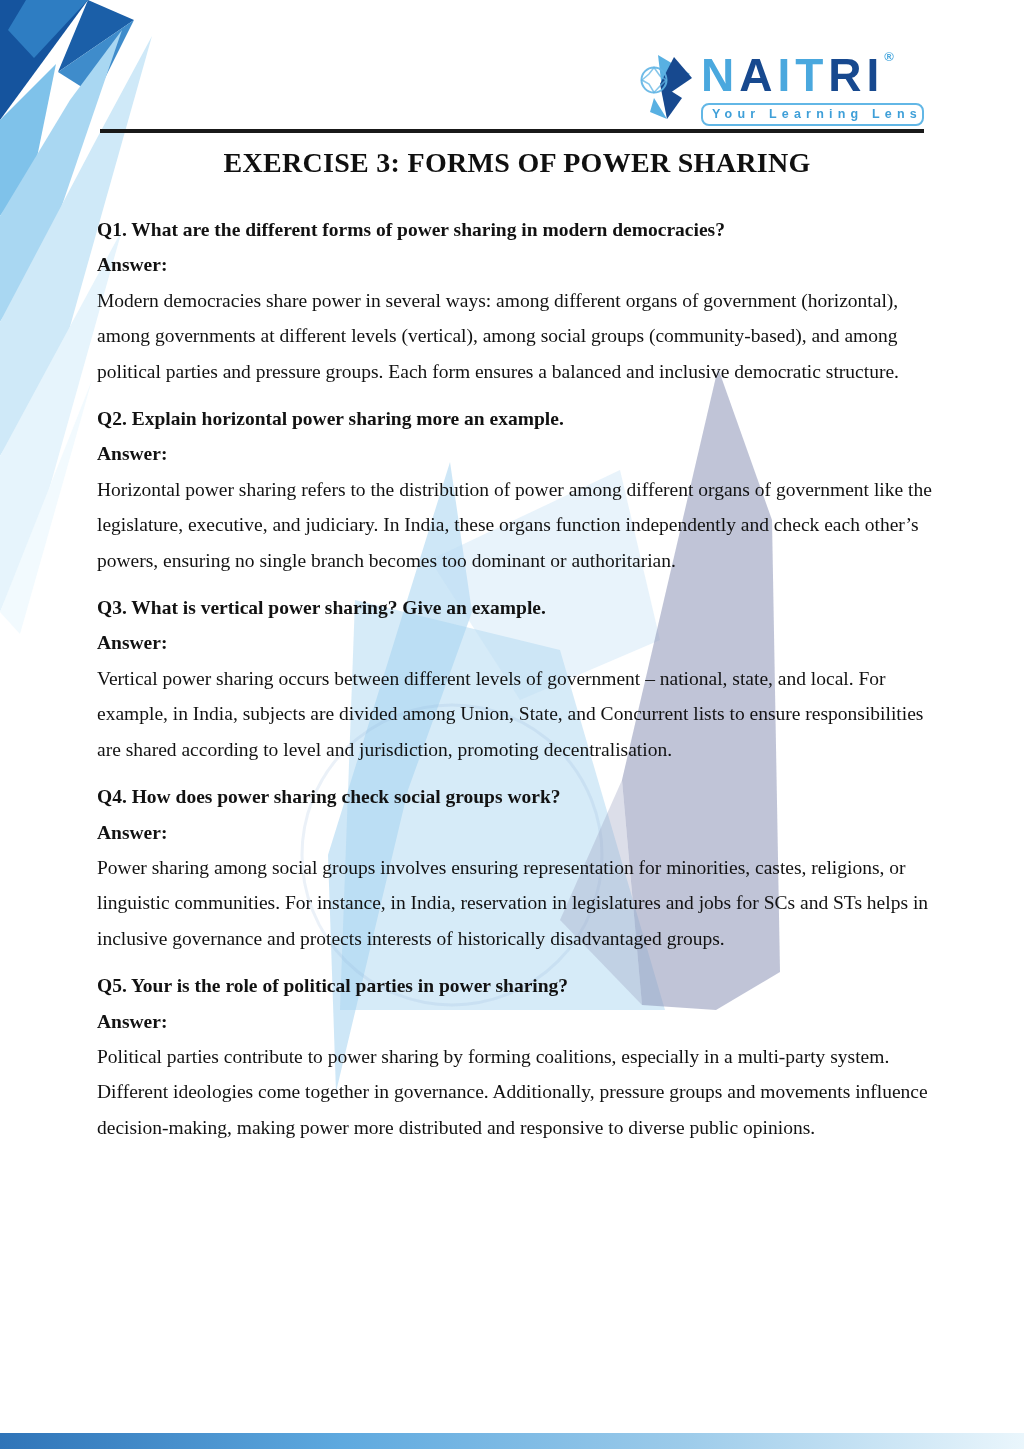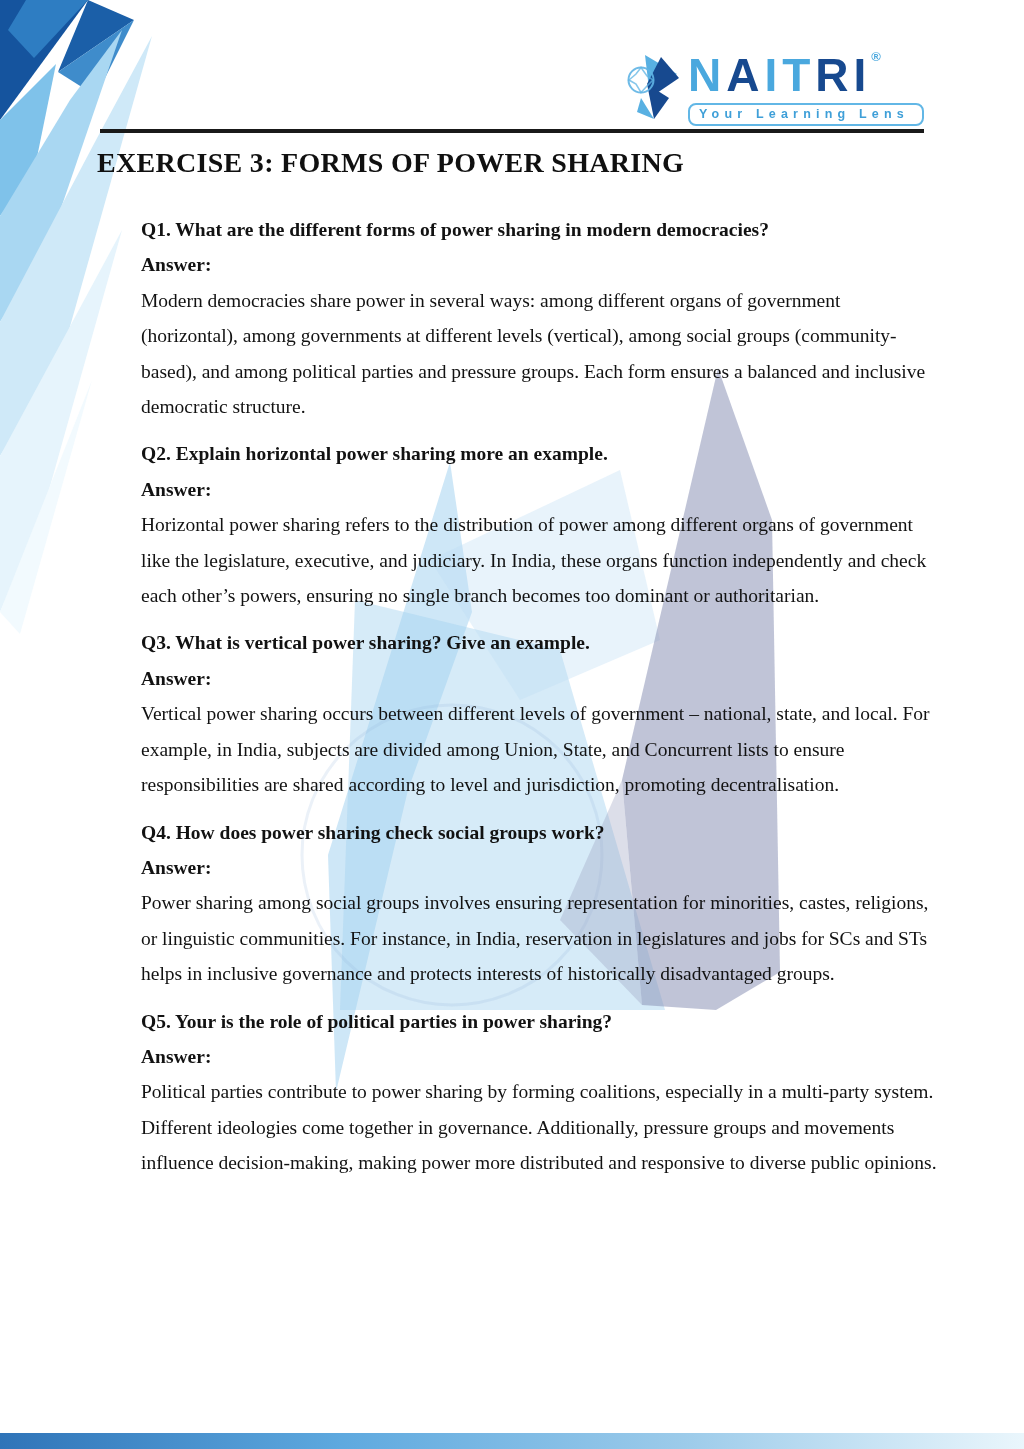--- a/index.html
+++ b/index.html
@@ -21,36 +21,36 @@
     display:flex; align-items:flex-start; gap:9px;
     font-family:"Liberation Sans","DejaVu Sans",sans-serif;
   }
   .logo-mark { margin-top:2px; }
   .brand-col { display:flex; flex-direction:column; align-items:flex-start; }
   .brand-row { display:flex; align-items:flex-start; line-height:1; }
   .brand-letter { font-size:46px; font-weight:bold; letter-spacing:1px; padding-right:4px; }
   .reg-mark { font-size:13px; font-weight:bold; margin-top:-2px; }
   .tagline-box {
     margin-top:5px; border:2px solid #62b7e6; border-radius:8px;
-    padding:2px 13px 3px 9px; font-size:12.5px; letter-spacing:5.2px;
+    padding:2px 0 3px 9px; font-size:12.5px; letter-spacing:5.2px;
     white-space:nowrap; font-weight:bold; align-self:stretch; text-align:center;
   }
 
   .header-rule {
     position:absolute; left:100px; top:129px; width:824px; height:4px;
     z-index:3;
   }
 
   
   .content { position:absolute; left:97px; top:146px; width:840px; z-index:1; }
   .doc-title {
     font-size:28px; font-weight:bold; letter-spacing:0.3px;
-    line-height:34px; margin-bottom:32px; color:#101010;
+    line-height:34px; margin-bottom:32px; color:#101010;text-align:center;
   }
-  .qa-block { margin-bottom:12px;margin-left:44px; }
+  .qa-block { margin-bottom:12px; }
   .qa-block p { font-size:19.5px; line-height:35.4px; }
   .q-text, .ans-label { font-weight:bold; }
 </style>
 </head>
 <body>
 
 <div class="page">
 
   <svg class="corner-decor" width="200" height="650" viewBox="0 0 200 650" aria-hidden="true">
     <polygon points="0,0 88,0 0,120" fill="#15549e"></polygon>

